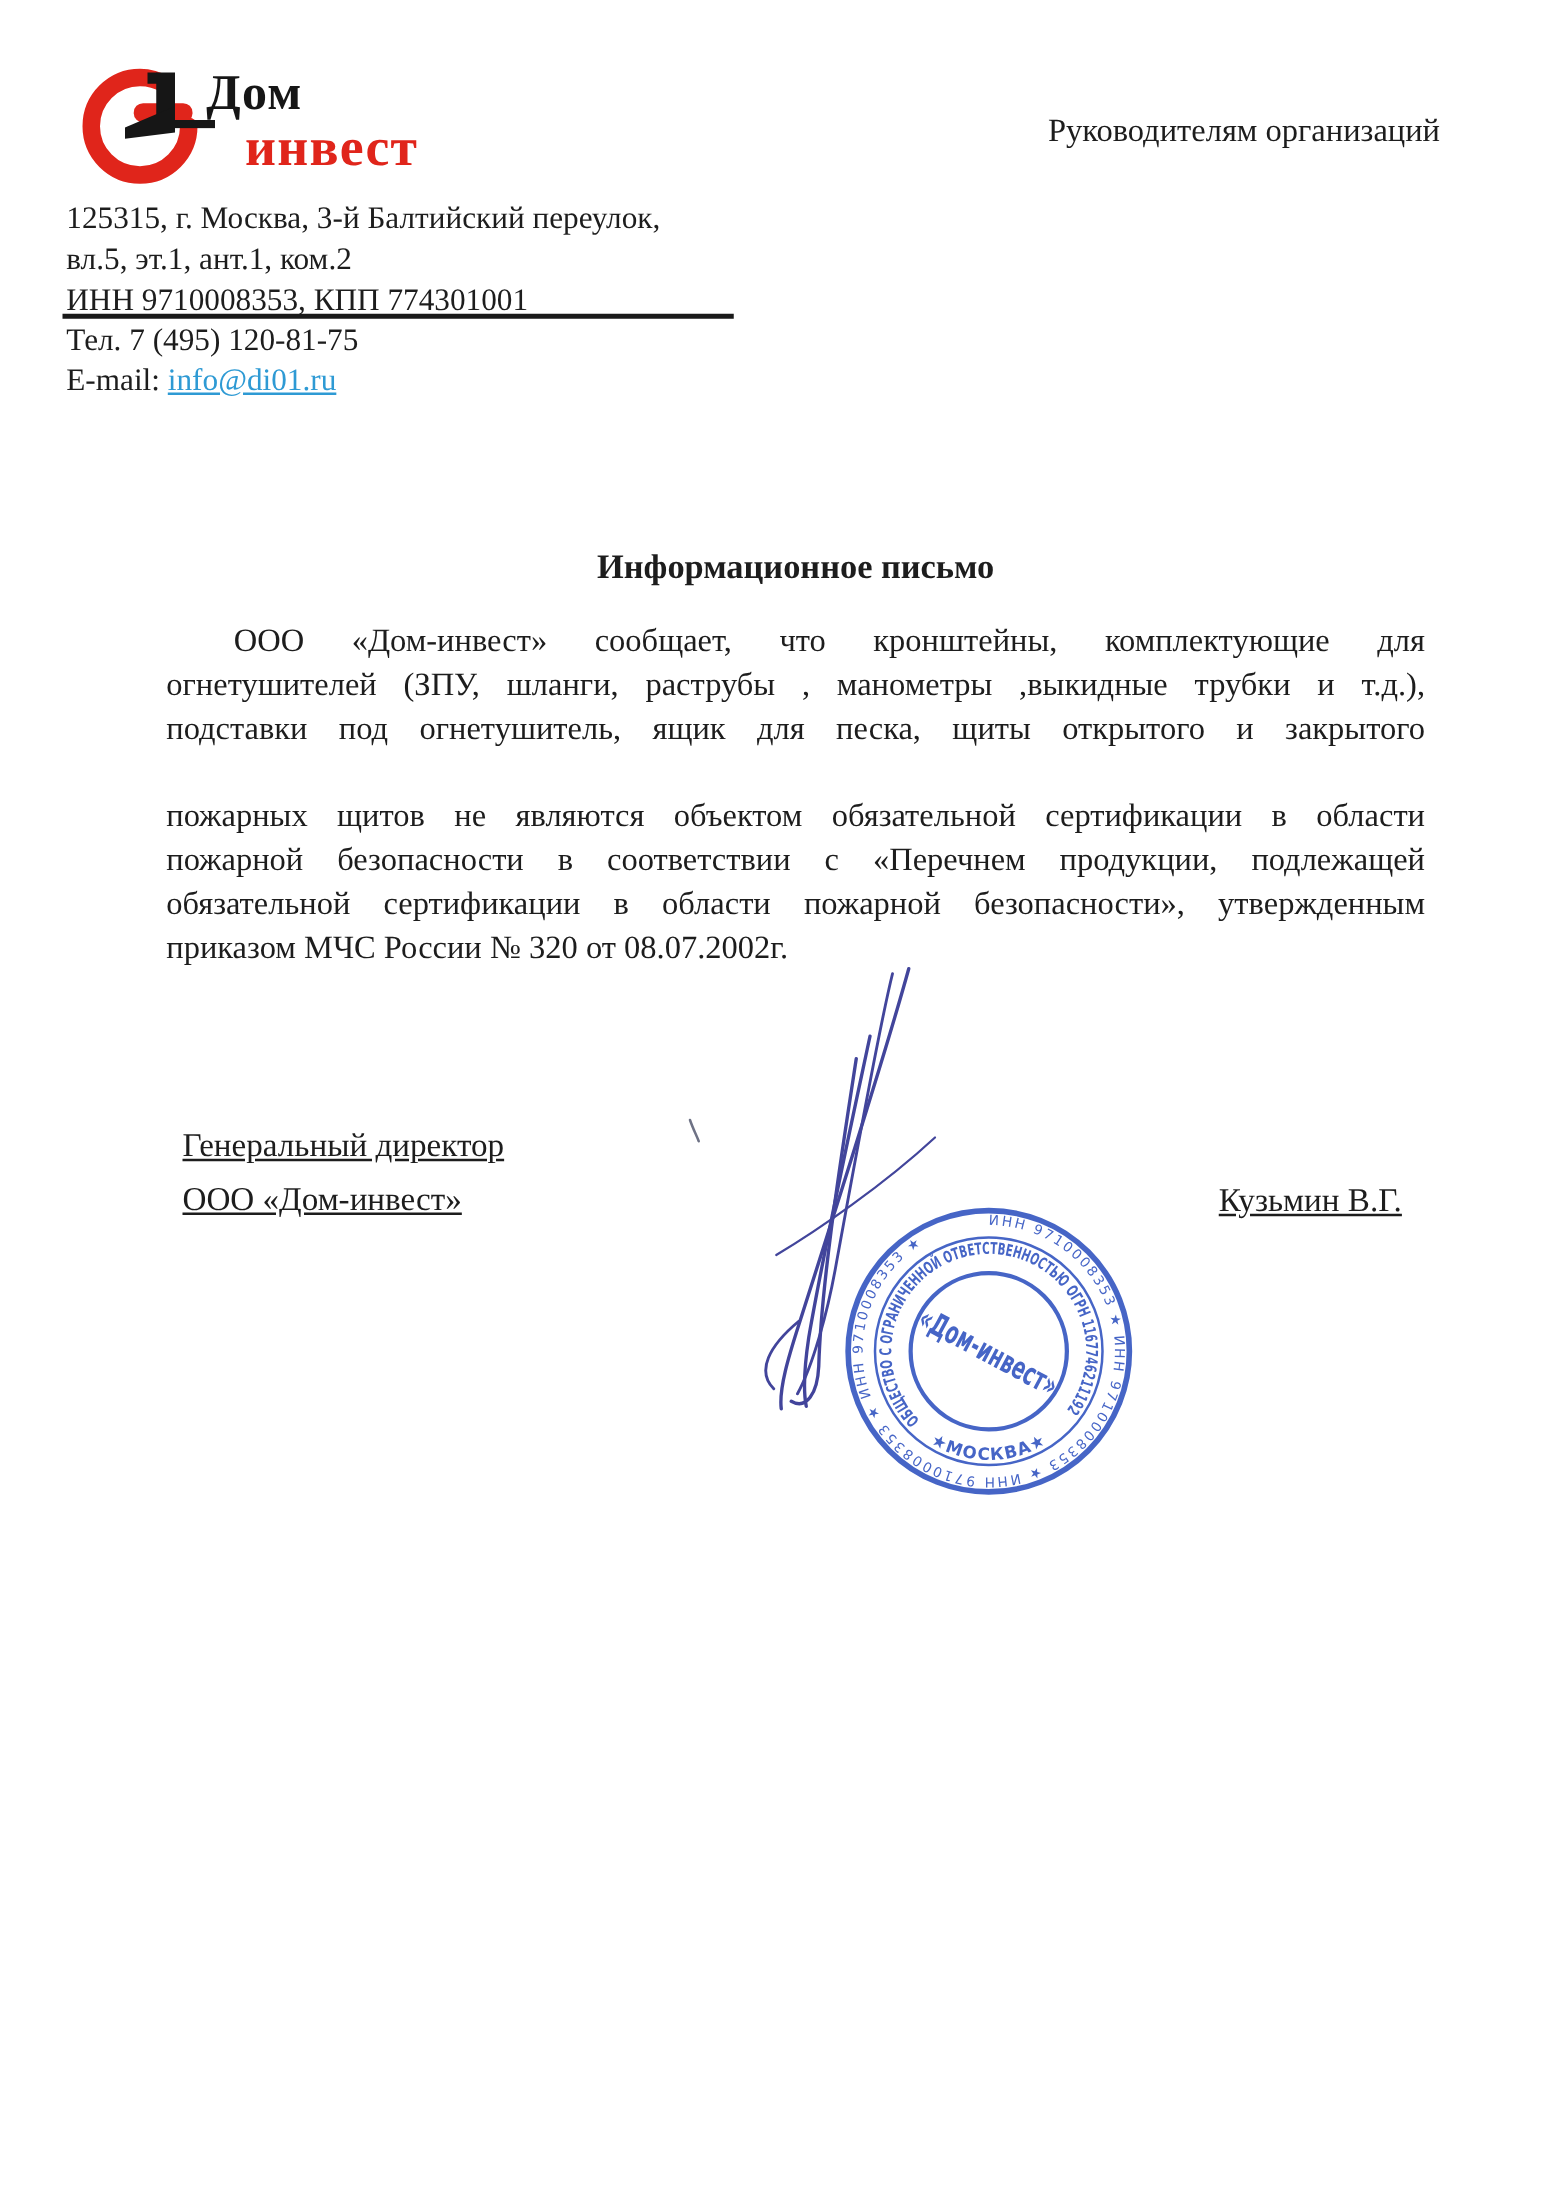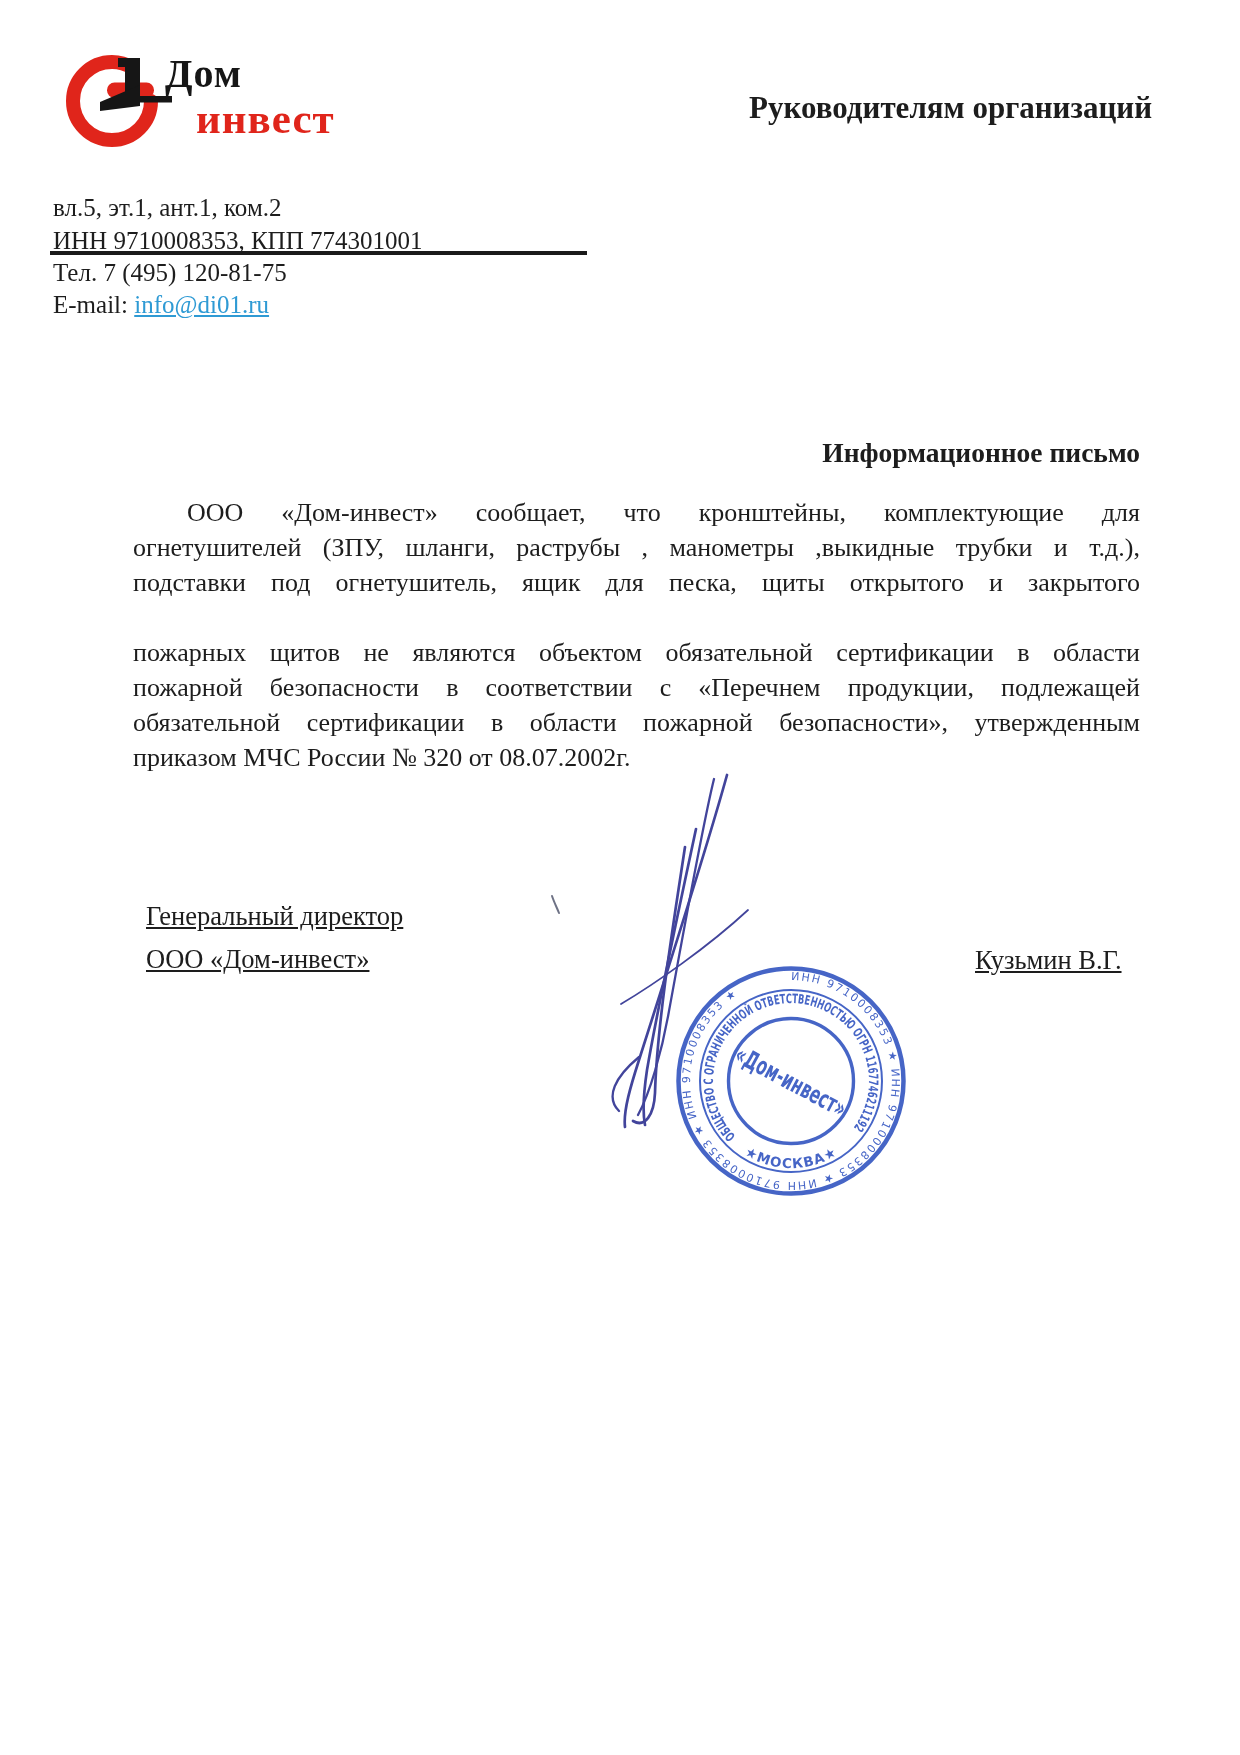--- a/index.html
+++ b/index.html
@@ -11,24 +11,24 @@
 
   
   .logo-word-top  { left:165px; top:50px;  font-size:40px; font-weight:bold; color:#161616; letter-spacing:1px; }
   .logo-word-bot  { left:196px; top:94px;  font-size:43px; font-weight:bold; color:#e0251b; letter-spacing:1px; }
   .addr           { left:53px;  font-size:25px; line-height:33px; white-space:nowrap; }
   .addr-1 { top:158px; } .addr-2 { top:191px; } .addr-3 { top:224px; }
   .rule           { left:50px; top:251px; width:537px; height:4px; background:#1a1a1a; }
   .phone          { left:53px; top:259px; font-size:25px; white-space:nowrap;text-align:center; }
   .email-line     { left:53px; top:291px; font-size:25px; white-space:nowrap; }
   .email-link     { color:#2e9ad4; text-decoration:underline; cursor:pointer; }
-  .recipient      { right:88px; top:90px; font-size:31px; font-weight:bold; white-space:nowrap; }
+  .recipient      { right:88px; top:90px; font-size:26px; font-weight:normal; white-space:nowrap; }
 
   
-  .title   { left:133px; top:437px; width:1007px; text-align:right; font-size:27.5px; font-weight:bold; }
+  .title   { left:133px; top:437px; width:1007px; text-align:center; font-size:27.5px; font-weight:bold; }
   .bline   { left:133px; width:1007px; height:35px; font-size:26px; line-height:35px;
              text-align:justify; white-space:nowrap; overflow:visible; }
   .bline.j { text-align-last:justify; }
   .bline.indent { padding-left:54px; width:953px; }
 
   
   .sig-text { font-size:26.5px; white-space:nowrap;text-decoration:underline; }
   .role-1 { left:146px; top:901px; }
   .role-2 { left:146px; top:944px; }
   .signer { left:975px; top:945px; }
@@ -48,20 +48,21 @@
       <rect x="56" y="8" width="8" height="9"></rect>
       <path d="M 38 52 L 78 35 L 78 56 L 38 61 Z"></path>
       <rect x="78" y="46" width="32" height="6.5"></rect>
     </g>
   </svg>
   <div class="abs logo-word-top">Дом</div>
   <div class="abs logo-word-bot">инвест</div>
 
   <div class="abs recipient">Руководителям организаций</div>
 
+  <div class="abs addr addr-1">125315, г. Москва, 3-й Балтийский переулок,</div>
   <div class="abs addr addr-2">вл.5, эт.1, ант.1, ком.2</div>
   <div class="abs addr addr-3">ИНН 9710008353, КПП 774301001</div>
   <div class="abs rule"></div>
   <div class="abs phone">Тел. 7 (495) 120-81-75</div>
   <div class="abs email-line"><span>E-mail: </span><span class="email-link">info@di01.ru</span></div>
 
   <div class="abs title">Информационное письмо</div>
 
   <div class="abs bline j indent" style="top:495px;">ООО «Дом-инвест» сообщает, что кронштейны, комплектующие для</div>
   <div class="abs bline j" style="top:530px;">огнетушителей (ЗПУ, шланги, раструбы , манометры ,выкидные трубки и т.д.),</div>

